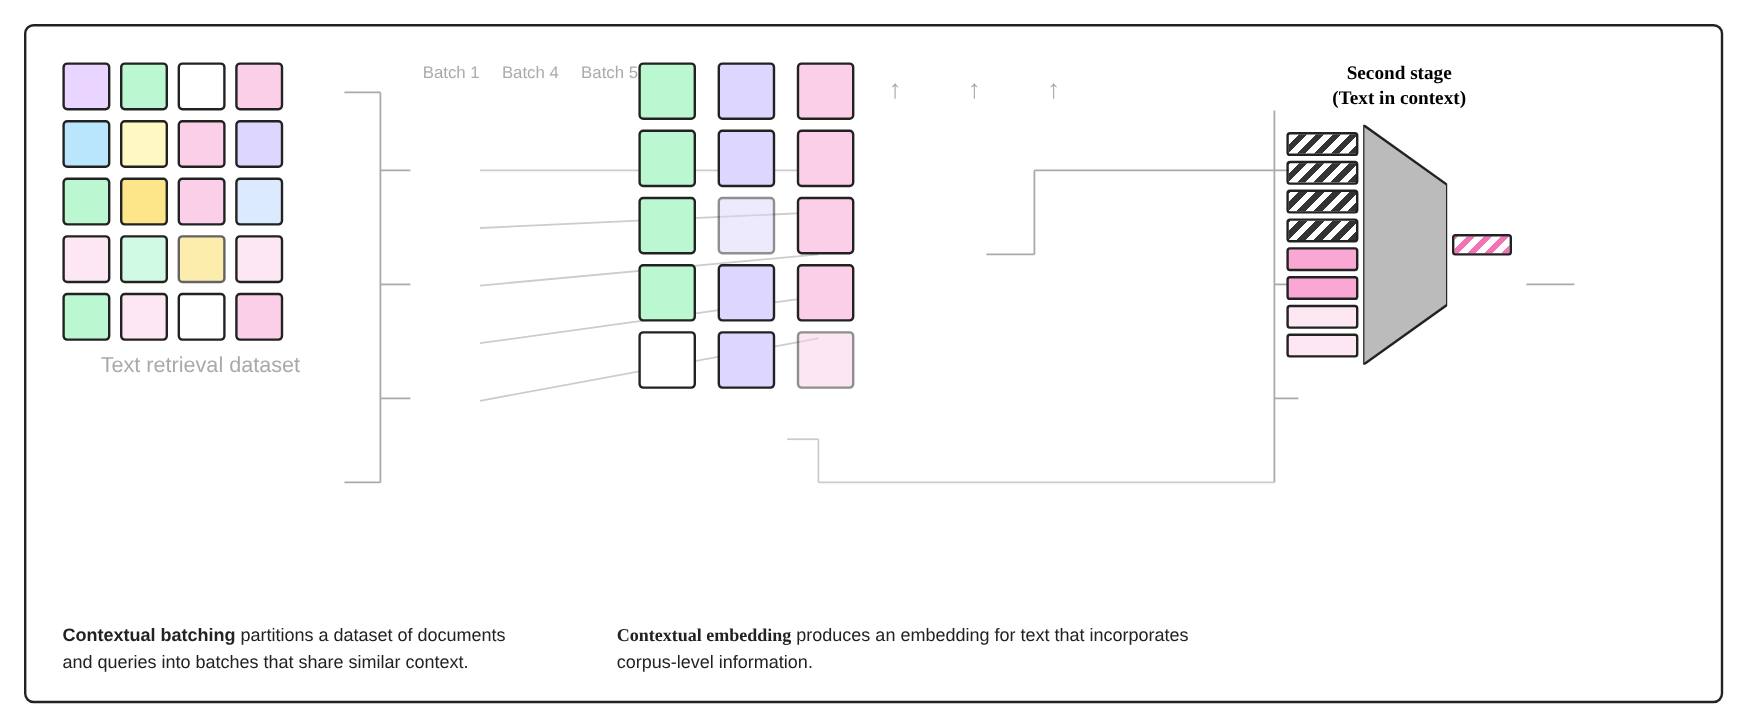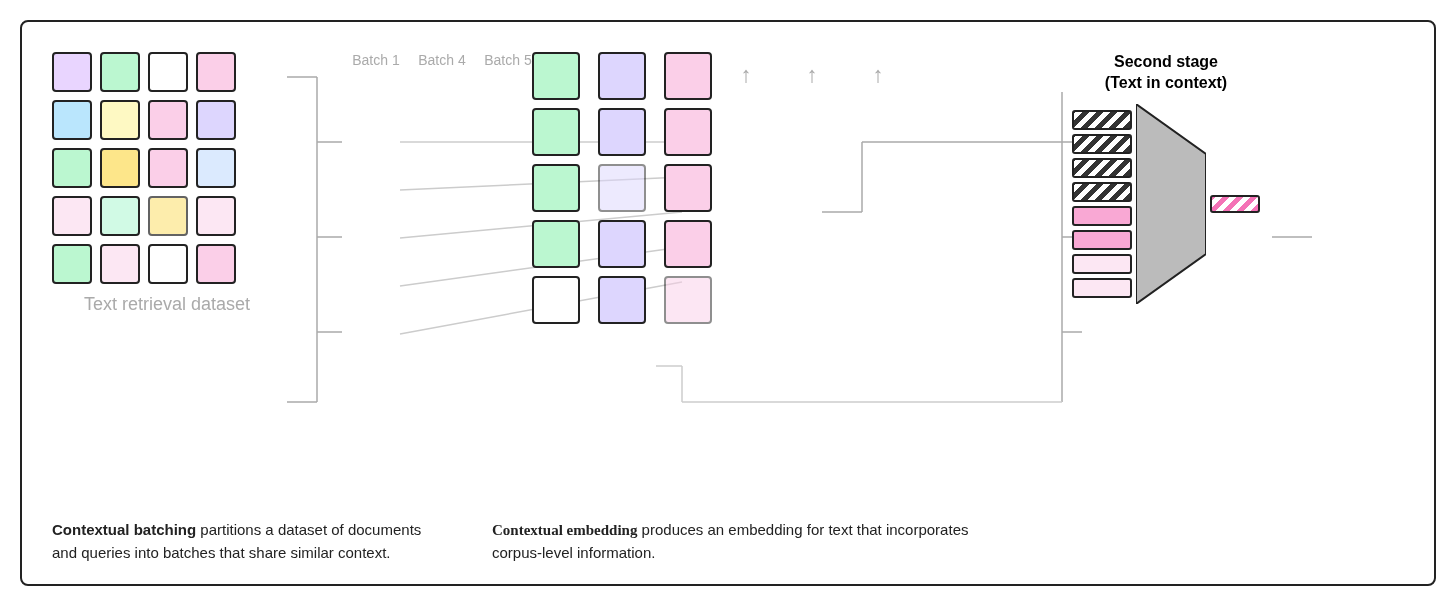--- a/index.html
+++ b/index.html
@@ -144,21 +144,21 @@
       height: 100%;
       pointer-events: none;
     }
     
     .caption-section {
       position: absolute;
       bottom: 20px;
       left: 30px;
       right: 22px;
       display: flex;
-      gap: 60px;
+      gap: 82px;
     }
     .caption-left {
       max-width: 380px;
       font-size: 15px;
       line-height: 1.5;
       color: #222;
     }
     .caption-right {
       max-width: 480px;
       font-size: 15px;
@@ -268,21 +268,21 @@
     </div>
 
     <div class="batch-arrows">
       <div class="arrow-up">↑</div>
       <div class="arrow-up">↑</div>
       <div class="arrow-up">↑</div>
     </div>
   </div>
 
 
-  <div style="position:absolute; left:1050px; top:30px;">
+  <div style="position:absolute; left:1050px; top:30px;font-family:Liberation Serif, serif;">
     <div class="stage-title">
       Second stage<br><span style="font-weight:bold;">(Text in context)</span>
     </div>
     <div style="display:flex; align-items:center;">
 
       <div style="display:flex; flex-direction:column; gap:4px; margin-right:4px;">
         <div style="width:60px; height:20px; border-radius:3px; border:2px solid #222; background: repeating-linear-gradient(-45deg,#333,#333 5px,#fff 5px,#fff 10px);"></div>
         <div style="width:60px; height:20px; border-radius:3px; border:2px solid #222; background: repeating-linear-gradient(-45deg,#333,#333 5px,#fff 5px,#fff 10px);"></div>
         <div style="width:60px; height:20px; border-radius:3px; border:2px solid #222; background: repeating-linear-gradient(-45deg,#333,#333 5px,#fff 5px,#fff 10px);"></div>
         <div style="width:60px; height:20px; border-radius:3px; border:2px solid #222; background: repeating-linear-gradient(-45deg,#333,#333 5px,#fff 5px,#fff 10px);"></div>

